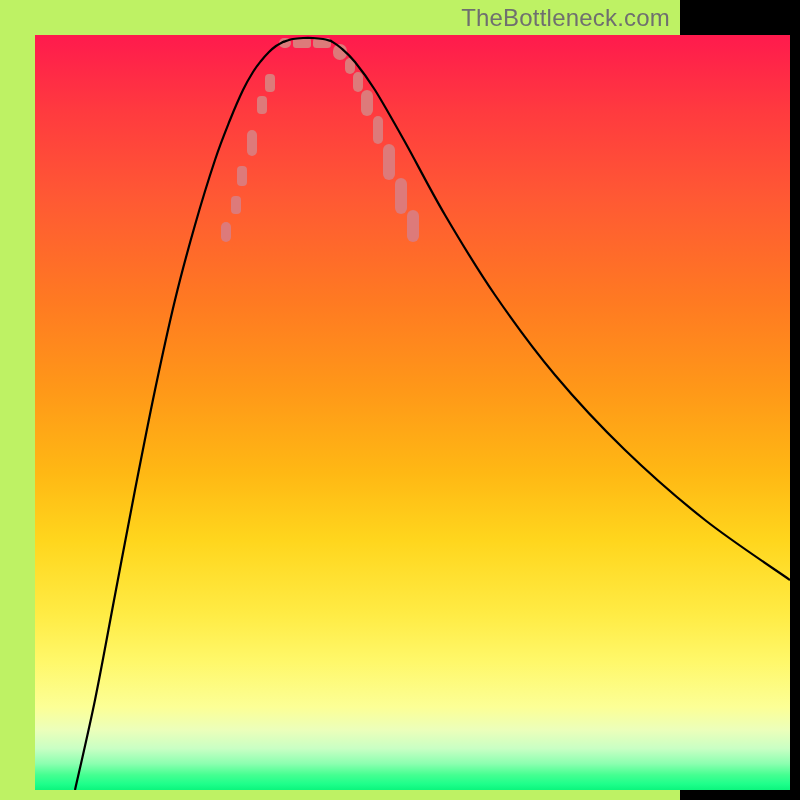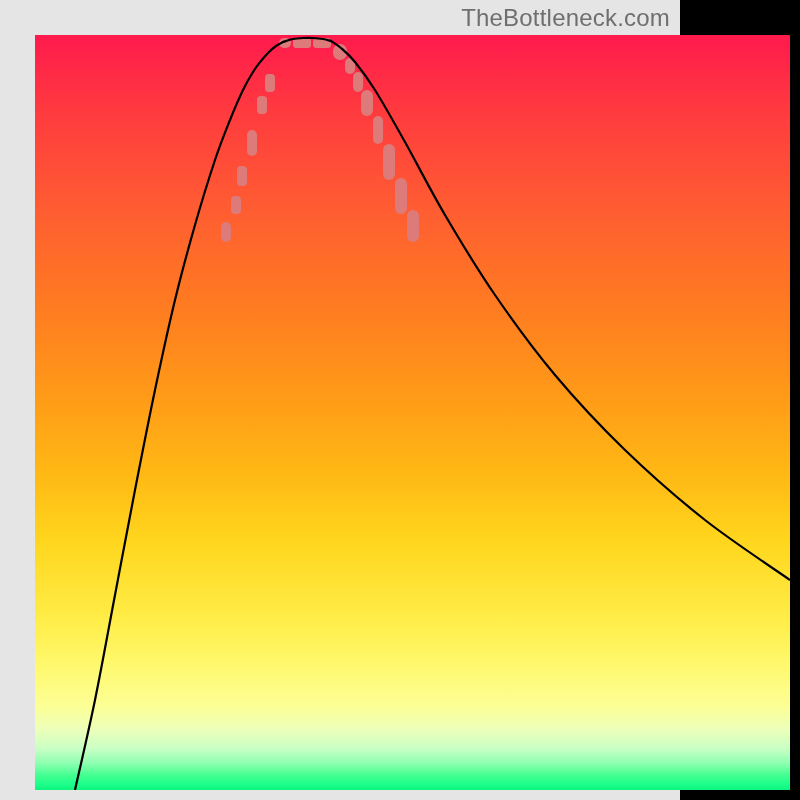--- a/index.html
+++ b/index.html
@@ -9,21 +9,21 @@
     height: 800px;
     background: #000;
     overflow: hidden;
   }
   .frame {
     position: absolute;
     left: 0;
     top: 0;
     width: 680px;
     height: 800px;
-    background: #e5e5e5;
+    background: #bef264;
   }
   .plot {
     position: absolute;
     left: 35px;
     top: 35px;
     width: 755px;
     height: 755px;
     overflow: hidden;
   }
   .grad {

